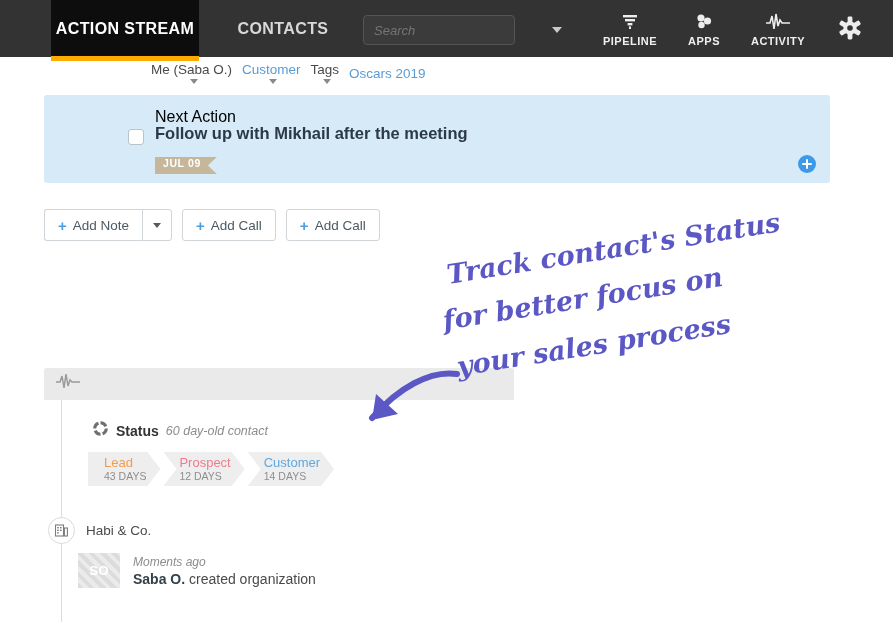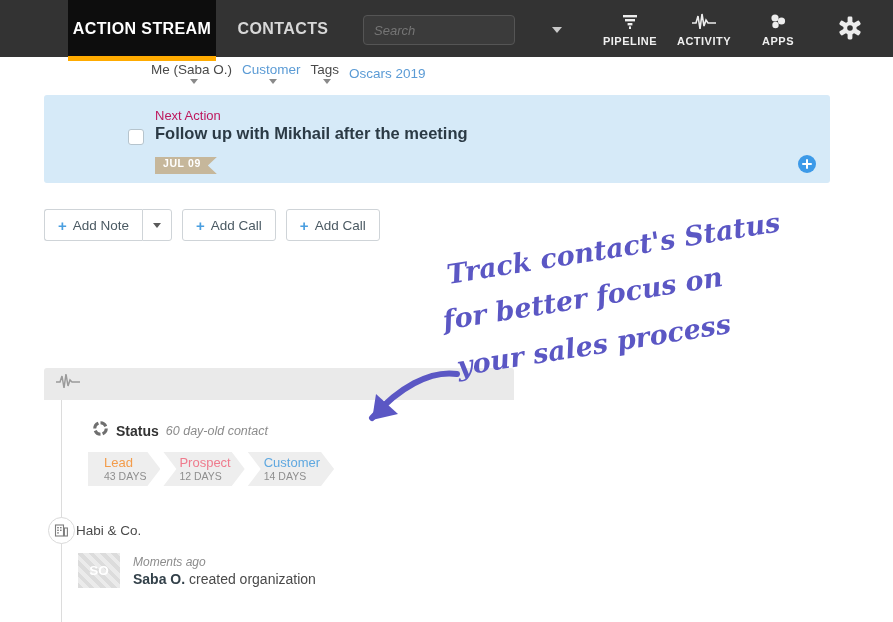--- a/index.html
+++ b/index.html
@@ -22,21 +22,21 @@
     font-weight:bold; font-size:16px; letter-spacing:0.4px;
     color:#d8d8d8; cursor:pointer;
   }
   .nav-tab.active {
     background:#0d0d0d; color:#ffffff;
   }
   .nav-tab.active:after {
     content:""; position:absolute; left:0; bottom:-4px;
     width:100%; height:5px; background:#ffab00;
   }
-  #tab-action-stream { left:68px; width:148px; }
+  #tab-action-stream { left:51px; width:148px; }
   #tab-contacts { left:213px; width:140px; }
 
   .searchbox {
     position:absolute; left:363px; top:15px; width:152px; height:30px;
     background:#3b3b3b; border:1px solid #555; border-radius:4px;
     display:flex; align-items:center;
   }
   .searchbox .s-input {
     flex:1; padding-left:10px; font-size:13px; font-style:italic;
     color:#9a9a9a; font-family:"Liberation Sans", sans-serif;
@@ -76,21 +76,21 @@
     border-top:5px solid #8a8a8a; margin-left:4px; margin-top:2px;
   }
   .crumbs .gap { width:10px; }
 
   
   .next-action {
     position:absolute; left:44px; top:95px; width:786px; height:88px;
     background:#d6eaf8; border-radius:3px;
   }
   .na-label {
-    position:absolute; left:111px; top:13px; font-size:13px; color:#be185d;
+    position:absolute; left:111px; top:13px; font-size:16px; color:#000000;
   }
   .na-check {
     position:absolute; left:84px; top:34px; width:16px; height:16px;
     background:#ffffff; border:1px solid #b6c4cd; border-radius:3px; cursor:pointer;
   }
   .na-title {
     position:absolute; left:111px; top:29px; font-size:16.5px; font-weight:bold; color:#2b3a45;
     white-space:nowrap;
   }
   .na-ribbon {
@@ -155,21 +155,21 @@
   .chev {
     position:relative; height:34px; background:#eeeeee; padding:4px 14px 0 16px;
     margin-right:3px;
     clip-path: polygon(0 0, calc(100% - 13px) 0, 100% 50%, calc(100% - 13px) 100%, 0 100%, 13px 50%);
   }
   .chev:first-child { clip-path: polygon(0 0, calc(100% - 13px) 0, 100% 50%, calc(100% - 13px) 100%, 0 100%); }
   .chev .cn { font-size:13px; line-height:14px; }
   .chev .cd { font-size:10.5px; color:#8e8e8e; line-height:13px; }
 
   
-  .org-row { position:absolute; left:48px; top:517px; display:flex; align-items:center; gap:1px; }
+  .org-row { position:absolute; left:48px; top:517px; display:flex; align-items:center; gap:11px; }
   .org-badge {
     width:27px;height:27px;border-radius:50%;background:#fff;border:1px solid #dadada;
     display:flex;align-items:center;justify-content:center;
   }
   .org-name { font-size:13.5px; color:#4a4a4a; }
 
   .evt-row { position:absolute; left:78px; top:553px; display:flex; gap:13px; }
   .evt-avatar {
     width:42px;height:35px; display:flex;align-items:center;justify-content:center;
     font-size:13.5px; font-weight:bold; color:#ffffff;
@@ -225,35 +225,35 @@
             <rect x="3" y="3" width="14" height="2.4" fill="#ededed"></rect>
             <rect x="5" y="7" width="10" height="2.4" fill="#ededed"></rect>
             <rect x="7.6" y="11" width="4.8" height="2.4" fill="#ededed"></rect>
             <rect x="9" y="14.4" width="2" height="2.6" fill="#ededed"></rect>
           </svg>
         </div>
         <div class="lbl">PIPELINE</div>
       </div>
       <div class="nav-icon-item">
         <div class="ico">
-          <svg width="26" height="20" viewBox="0 0 26 20">
-            <polyline points="1,11 5,11 7,4 9,17 11,2 13,14 15,8 17,11 25,11" fill="none" stroke="#ededed" stroke-width="1.6"></polyline>
-          </svg>
-        </div>
-        <div class="lbl">ACTIVITY</div>
-      </div>
-      <div class="nav-icon-item">
-        <div class="ico">
           <svg width="22" height="20" viewBox="0 0 22 20">
             <circle cx="8" cy="6" r="3.6" fill="#ededed"></circle>
             <circle cx="14.5" cy="9" r="3.6" fill="#ededed"></circle>
             <circle cx="8.5" cy="13" r="3.2" fill="#ededed"></circle>
           </svg>
         </div>
         <div class="lbl">APPS</div>
+      </div>
+      <div class="nav-icon-item">
+        <div class="ico">
+          <svg width="26" height="20" viewBox="0 0 26 20">
+            <polyline points="1,11 5,11 7,4 9,17 11,2 13,14 15,8 17,11 25,11" fill="none" stroke="#ededed" stroke-width="1.6"></polyline>
+          </svg>
+        </div>
+        <div class="lbl">ACTIVITY</div>
       </div>
       <div class="nav-icon-item gear">
         <div class="ico">
           <svg width="26" height="26" viewBox="0 0 26 26">
             <g fill="#ededed">
               <rect x="10.6" y="1.5" width="4.8" height="23" rx="1.4"></rect>
               <rect x="10.6" y="1.5" width="4.8" height="23" rx="1.4" transform="rotate(60 13 13)"></rect>
               <rect x="10.6" y="1.5" width="4.8" height="23" rx="1.4" transform="rotate(120 13 13)"></rect>
               <circle cx="13" cy="13" r="6.6"></circle>
             </g>

